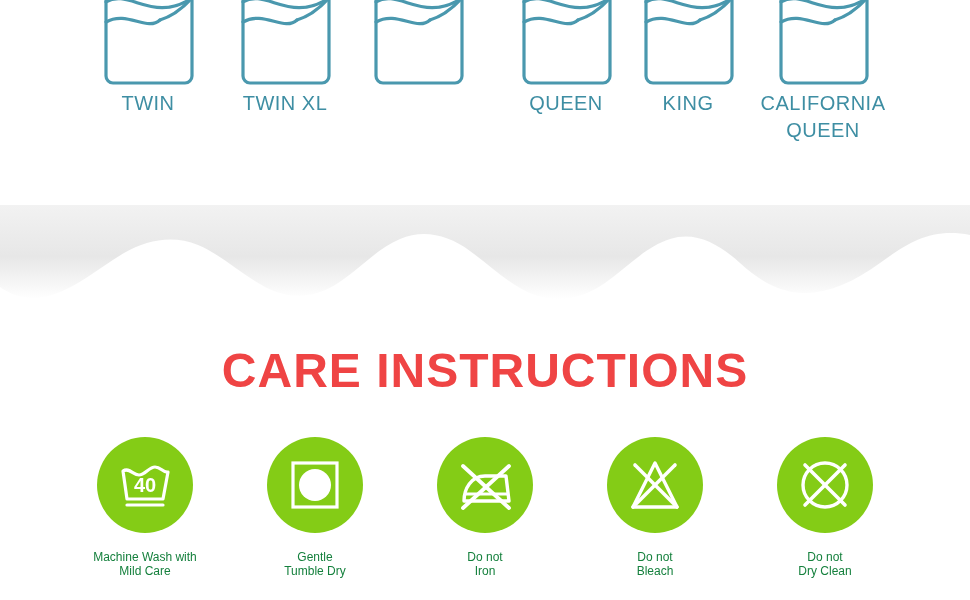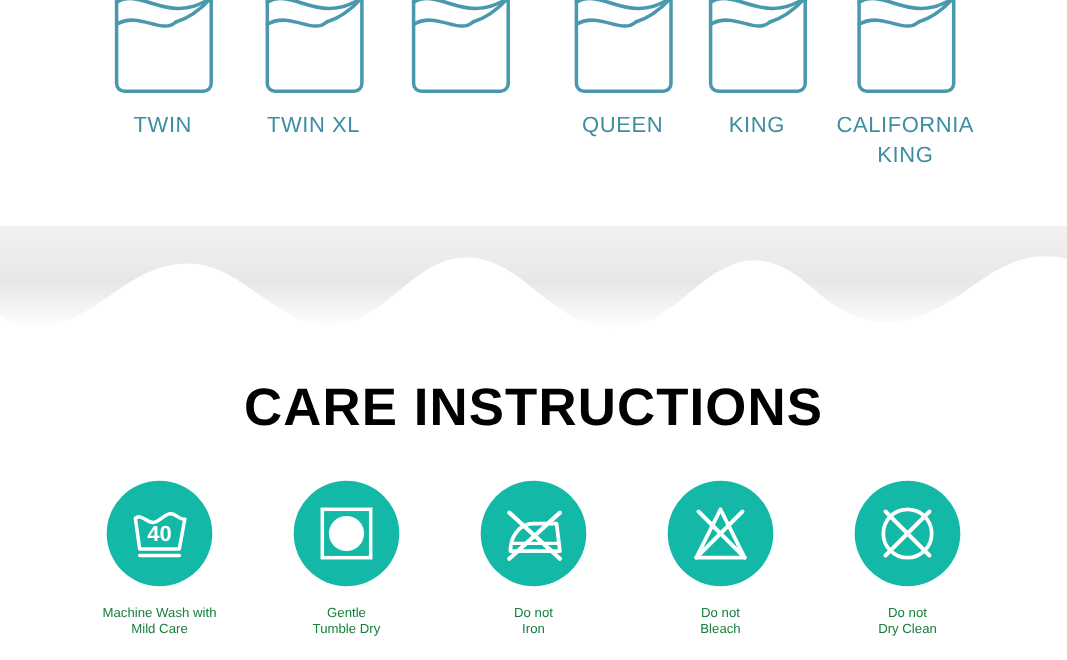--- a/index.html
+++ b/index.html
@@ -38,21 +38,21 @@
     height:86px;
     overflow:hidden;
   }
   .bed-icon-wrap svg { display:block; position:absolute; left:30px; top:-44px; }
   .bed-label {
     font-size:20px;
     letter-spacing:0.5px;
     color:#3E8EA3;
     font-weight:400;
     line-height:27px;
-    margin-top:15px;
+    margin-top:4px;
     white-space:pre-line;
     font-family:"Liberation Sans", sans-serif;
   }
 
   
   .wave-divider {
     position:absolute;
     left:0; top:205px;
     width:970px;
     height:125px;
@@ -64,42 +64,42 @@
     position:absolute;
     left:0; top:330px;
     width:970px;
     height:270px;
   }
   .care-title {
     text-align:center;
     font-size:48px;
     font-weight:bold;
     letter-spacing:1px;
-    color:#000000;
+    color:#ef4444;
     line-height:50px;
     margin-top:16px;
     font-family:"Liberation Sans", sans-serif;
   }
   .care-row {
     position:absolute;
     left:0; top:107px;
     width:970px;
     height:160px;
   }
   .care-item {
     position:absolute;
     top:0;
     width:160px;
     text-align:center;
   }
   .care-circle {
     width:96px;
     height:96px;
     border-radius:50%;
-    background:#14b8a6;
+    background:#84cc16;
     margin:0 auto;
     position:relative;
   }
   .care-circle svg { position:absolute; left:0; top:0; }
   .care-label {
     margin-top:17px;
     font-size:12px;
     line-height:14px;
     color:#15803d;
     white-space:pre-line;
@@ -181,21 +181,21 @@
       <div class="bed-icon-wrap">
         <svg width="92" height="130" viewBox="0 0 92 130" fill="none" xmlns="http://www.w3.org/2000/svg">
           <rect x="3" y="3" width="86" height="124" rx="7" stroke="#4A98AE" stroke-width="3.2" fill="#fff"></rect>
           <path d="M3 26 C22 10, 46 44, 89 22" stroke="#4A98AE" stroke-width="3.2" fill="none" stroke-linecap="round"></path>
           <path d="M3 46 C26 32, 50 68, 89 42" stroke="#4A98AE" stroke-width="3.2" fill="none" stroke-linecap="round"></path>
           <path d="M57 64 C70 60, 80 52, 89 42" stroke="#4A98AE" stroke-width="3.2" fill="none" stroke-linecap="round"></path>
           <path d="M3 66 C24 54, 44 76, 57 64" stroke="#4A98AE" stroke-width="3.2" fill="none" stroke-linecap="round"></path>
         </svg>
       </div>
       <div class="bed-label">CALIFORNIA
-KING</div>
+QUEEN</div>
     </div>
 
   </div>
 
   <div class="wave-divider">
     <svg width="970" height="125" viewBox="0 0 970 125" xmlns="http://www.w3.org/2000/svg">
       <defs>
         <linearGradient id="wg" x1="0" y1="0" x2="0" y2="1">
           <stop offset="0%" stop-color="#F2F2F2"></stop>
           <stop offset="55%" stop-color="#E7E7E7"></stop>

